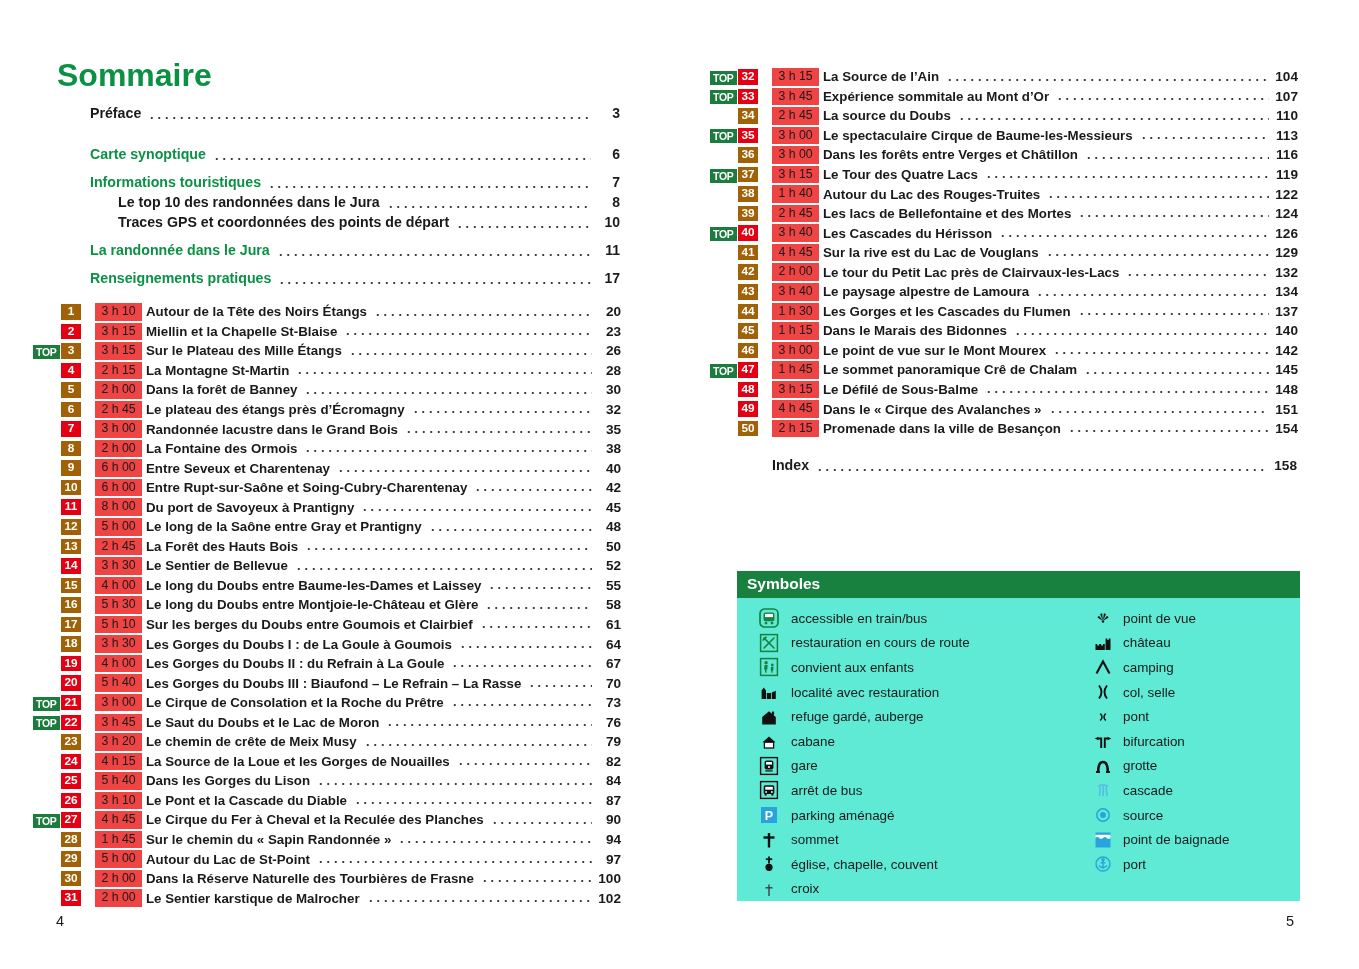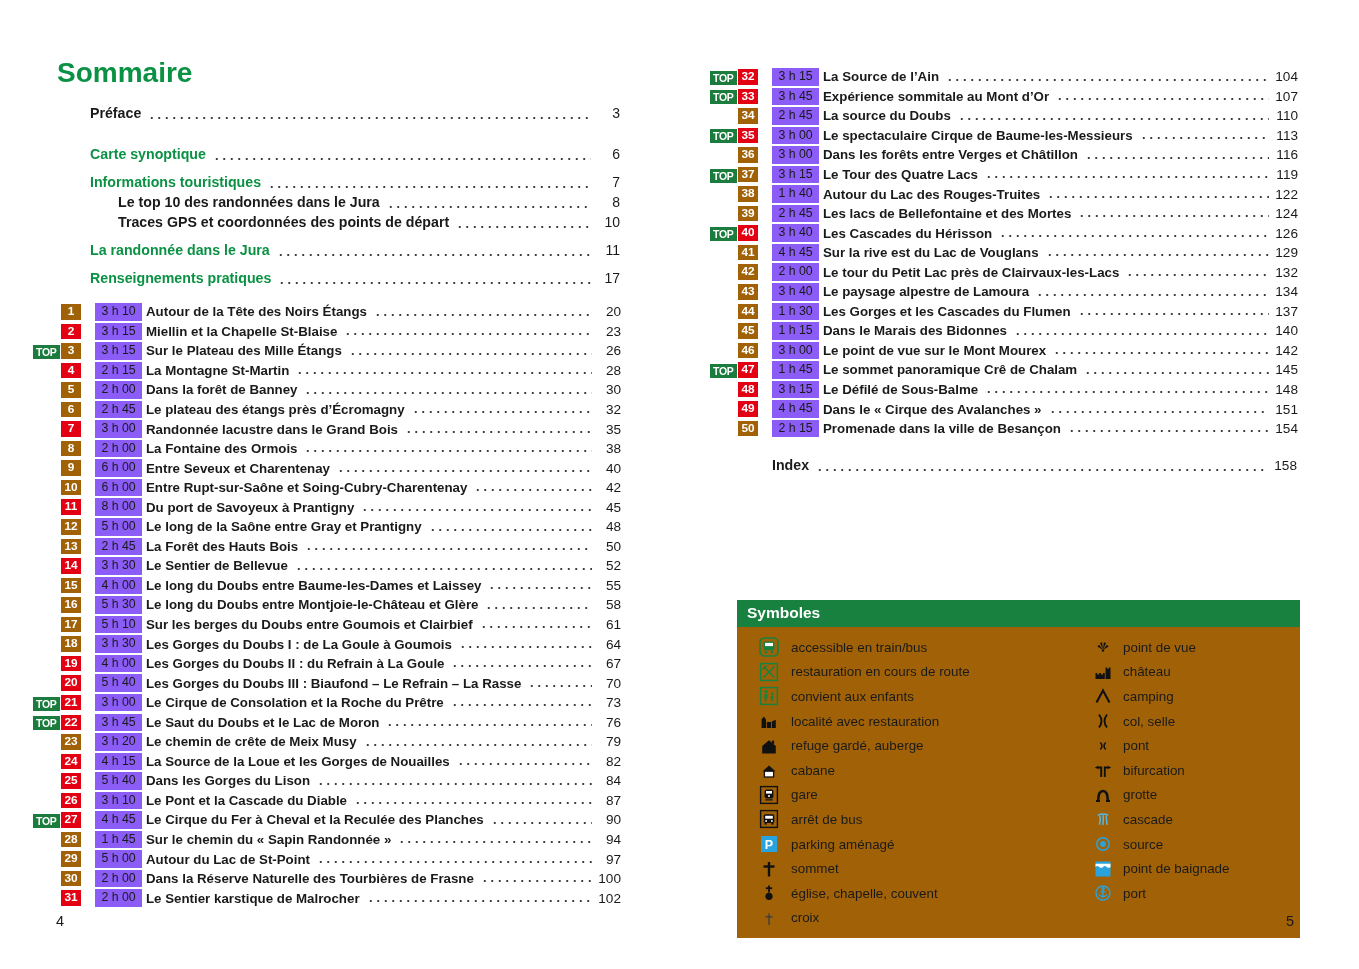--- a/index.html
+++ b/index.html
@@ -3,66 +3,66 @@
 <meta charset="utf-8">
 <style>
   html,body{margin:0;padding:0;}
   body{
     width:1359px;height:969px;background:#ffffff;position:relative;overflow:hidden;
     font-family:"Liberation Sans","DejaVu Sans",sans-serif;color:#1a1a1a;
   }
   .abs{position:absolute;}
   
   #page-title{
-    left:57px;top:57px;font-size:28px;font-weight:bold;color:#0b9144;margin:0;
+    left:57px;top:57px;font-size:32px;font-weight:bold;color:#0b9144;margin:0;
     letter-spacing:0;
   }
   
   #front-list{left:90px;top:105px;width:530px;}
   .front-row{display:flex;align-items:baseline;height:20px;}
   .front-row.gap-large{margin-top:21px;}
   .front-row.gap-medium{margin-top:8px;}
   .front-label{font-weight:bold;font-size:14.2px;white-space:nowrap;}
   .front-label.green{color:#0b9144;}
   .front-row.indent .front-label{margin-left:28px;}
   
   .dots{
     flex:1;align-self:stretch;margin:0 3px 0 7px;min-width:8px;
     background-image:radial-gradient(circle,#3c3c3c 1.05px,transparent 1.35px);
     background-size:7.5px 4px;background-repeat:repeat-x;
     background-position:0 calc(100% - 5px);
   }
-  .pg{font-weight:normal;font-size:13.6px;min-width:26px;text-align:right;white-space:nowrap;}
+  .pg{font-weight:bold;font-size:13.6px;min-width:26px;text-align:right;white-space:nowrap;}
   .front-row .pg{font-size:14px;}
   
   #routes-left{left:33px;top:302px;width:588px;}
   #routes-right{left:710px;top:67px;width:588px;}
   .route-row{display:flex;align-items:center;height:19.55px;}
   .slot-top{width:28px;flex:0 0 28px;}
   .badge-top{
     display:inline-block;background:#1b7c3d;color:#fff;font-weight:bold;
     font-size:10.5px;line-height:14px;padding:0 3px;letter-spacing:-0.3px;
   }
   .slot-num{width:21px;flex:0 0 21px;}
   .badge-num{
     display:block;width:20px;height:15.5px;line-height:15.5px;text-align:center;
     color:#fff;font-weight:bold;font-size:11.8px;
   }
   .num-blue{background:#a16207;}
   .num-red{background:#e30013;}
   .slot-time{
-    flex:0 0 47px;width:47px;margin-left:13px;background:#8b5cf6;height:17.5px;
+    flex:0 0 47px;width:47px;margin-left:13px;background:#ef4444;height:17.5px;
     line-height:17.5px;font-size:12.3px;text-align:center;white-space:nowrap;
   }
   .route-title{margin-left:4px;font-weight:bold;font-size:13.3px;white-space:nowrap;}
   
   #index-row{left:772px;top:457px;width:525px;height:20px;display:flex;align-items:baseline;}
   #index-row .front-label{font-size:14.2px;}
   
-  .sym-box{left:737px;top:571px;width:563px;background:#a16207;padding-bottom:8px;margin-top:29px;}
+  .sym-box{left:737px;top:571px;width:563px;background:#5eead4;}
   .sym-header{
     background:#188140;color:#fff;font-weight:bold;font-size:15.5px;
     padding:3px 10px 4px 10px;line-height:20px;
   }
   .sym-body{display:flex;padding:8px 0 0 10px;gap:48px;}
   .sym-col{display:flex;flex-direction:column;}
   .sym-col.colL{width:288px;flex:0 0 288px;}
   .sym-col.colR{flex:1;}
   .sym-row{display:flex;align-items:center;height:24.6px;}
   .sym-icon{width:44px;flex:0 0 44px;display:flex;justify-content:center;align-items:center;}

